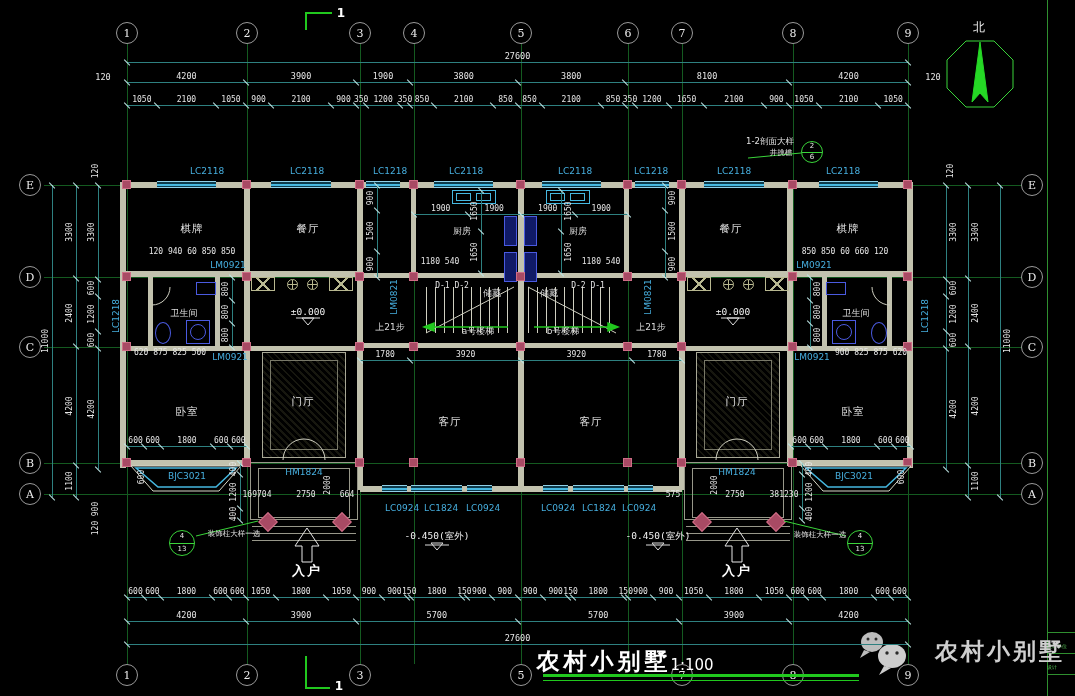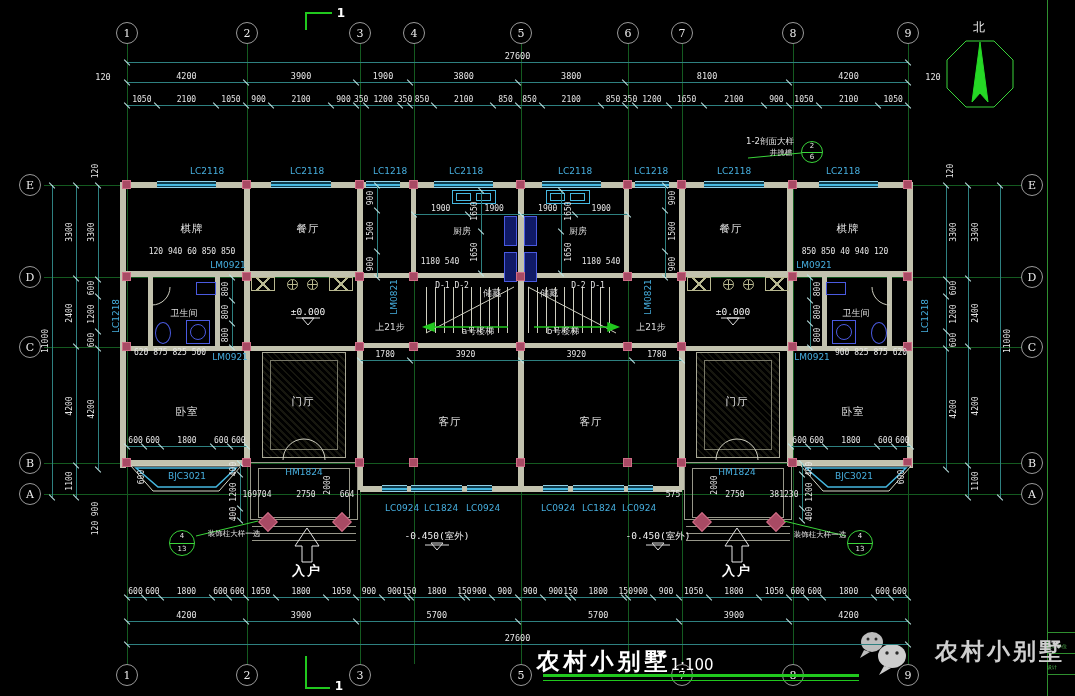--- a/index.html
+++ b/index.html
@@ -686,21 +686,21 @@
     <div class="abs tag" style="left: 483px; top: 508px; z-index: 7; transform: translate(-50%, -50%) rotate(0deg);">LC0924</div>
     <div class="abs tag" style="left: 558px; top: 508px; z-index: 7; transform: translate(-50%, -50%) rotate(0deg);">LC0924</div>
     <div class="abs tag" style="left: 639px; top: 508px; z-index: 7; transform: translate(-50%, -50%) rotate(0deg);">LC0924</div>
     <div class="abs tag" style="left: 441px; top: 508px; z-index: 7; transform: translate(-50%, -50%) rotate(0deg);">LC1824</div>
     <div class="abs tag" style="left: 599px; top: 508px; z-index: 7; transform: translate(-50%, -50%) rotate(0deg);">LC1824</div>
     <div class="abs lbl8" style="left: 440px; top: 261px; z-index: 7; transform: translate(-50%, -50%) rotate(0deg);">1180 540</div>
     <div class="abs lbl8" style="left: 601px; top: 261px; z-index: 7; transform: translate(-50%, -50%) rotate(0deg);">1180 540</div>
     <div class="abs lbl8" style="left: 170px; top: 352px; z-index: 7; transform: translate(-50%, -50%) rotate(0deg);">620 875 825 500</div>
     <div class="abs lbl8" style="left: 871px; top: 352px; z-index: 7; transform: translate(-50%, -50%) rotate(0deg);">900 825 875 620</div>
     <div class="abs lbl8" style="left: 192px; top: 251px; z-index: 7; transform: translate(-50%, -50%) rotate(0deg);">120 940 60 850 850</div>
-    <div class="abs lbl8" style="left: 845px; top: 251px; z-index: 7; transform: translate(-50%, -50%) rotate(0deg);">850 850 40 940 120</div>
+    <div class="abs lbl8" style="left: 845px; top: 251px; z-index: 7; transform: translate(-50%, -50%) rotate(0deg);">850 850 60 660 120</div>
     <div class="abs lbl8" style="left: 257px; top: 494px; z-index: 7; transform: translate(-50%, -50%) rotate(0deg);">169704</div>
     <div class="abs lbl8" style="left: 306px; top: 494px; z-index: 7; transform: translate(-50%, -50%) rotate(0deg);">2750</div>
     <div class="abs lbl8" style="left: 347px; top: 494px; z-index: 7; transform: translate(-50%, -50%) rotate(0deg);">664</div>
     <div class="abs lbl8" style="left: 673px; top: 494px; z-index: 7; transform: translate(-50%, -50%) rotate(0deg);">575</div>
     <div class="abs lbl8" style="left: 735px; top: 494px; z-index: 7; transform: translate(-50%, -50%) rotate(0deg);">2750</div>
     <div class="abs lbl8" style="left: 784px; top: 494px; z-index: 7; transform: translate(-50%, -50%) rotate(0deg);">381230</div>
     <div class="abs lbl8" style="left: 327px; top: 485px; z-index: 7; transform: translate(-50%, -50%) rotate(-90deg);">2000</div>
     <div class="abs lbl8" style="left: 714px; top: 485px; z-index: 7; transform: translate(-50%, -50%) rotate(-90deg);">2000</div>
     <div class="abs lbl8" style="left: 141px; top: 477px; z-index: 7; transform: translate(-50%, -50%) rotate(-90deg);">600</div>
     <div class="abs lbl8" style="left: 901px; top: 477px; z-index: 7; transform: translate(-50%, -50%) rotate(-90deg);">600</div>

